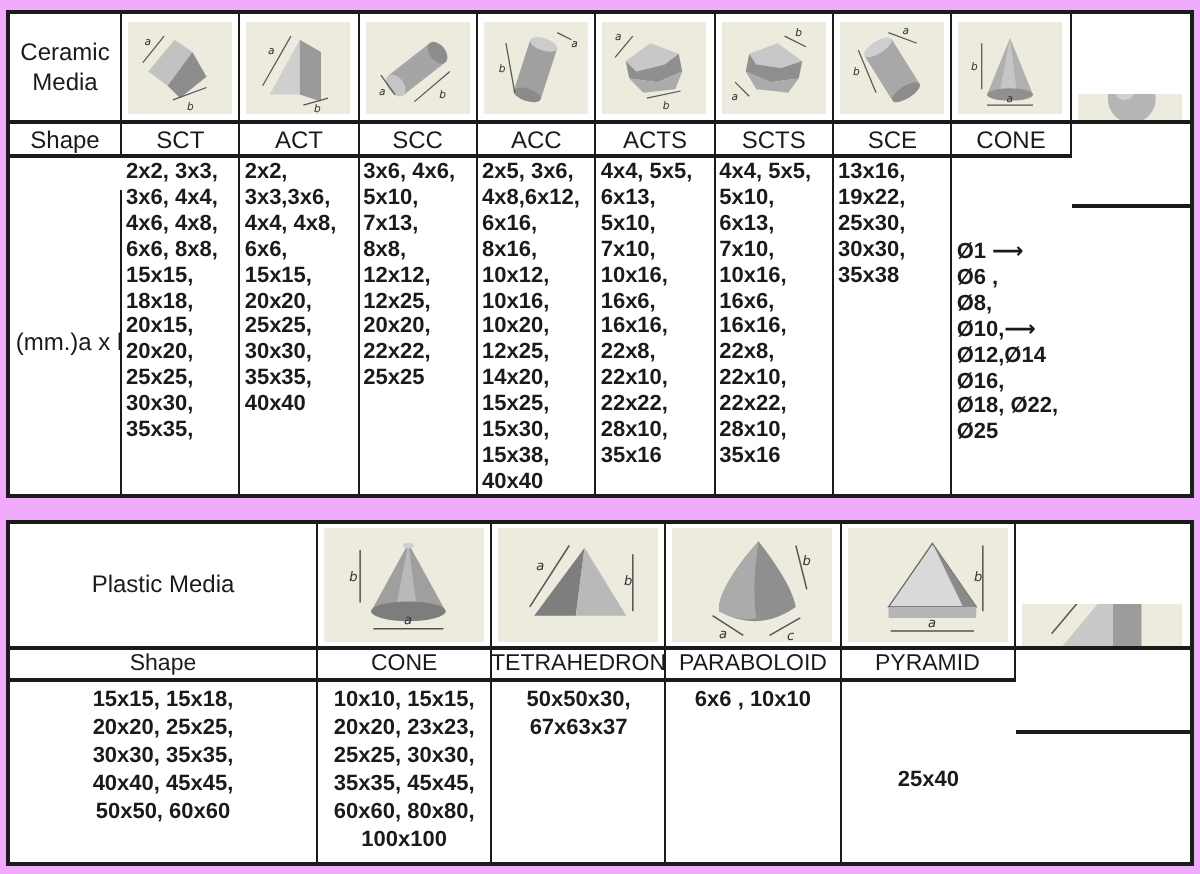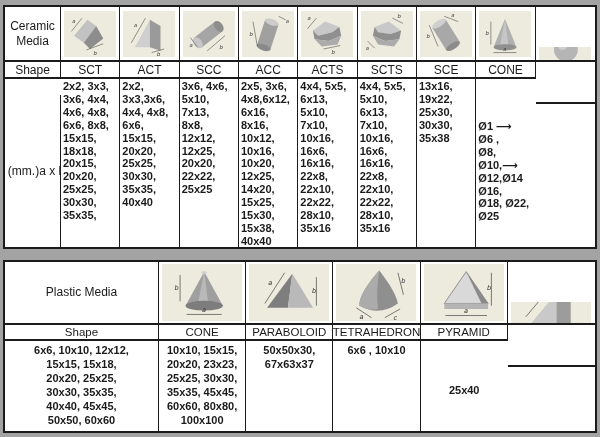--- a/index.html
+++ b/index.html
@@ -1,18 +1,18 @@
 <!DOCTYPE html>
 <html><head>
 <meta charset="utf-8">
 <style>
   * { margin:0; padding:0; box-sizing:border-box; }
   html,body { background:#fff; }
   .page {
-    position:relative; width:600px; height:437px; background:#a3a3a3;
+    position:relative; width:600px; height:437px; background:#f0abfc;
     font-family:"Liberation Sans","DejaVu Sans",sans-serif; color:#1a1a1a;
     overflow:hidden;
   }
   .tbl { position:absolute; display:grid; border:2px solid #1b1b1b; background:#fff; }
   .tbl-ceramic {
     left:3px; top:5px; width:594px; height:244px;
     grid-template-columns:56px repeat(9,1fr);
     grid-template-rows:55px 17px 1fr;
   }
   .tbl-plastic {
@@ -329,27 +329,26 @@
     <line class="dim" x1="5" y1="30" x2="26" y2="5"></line>
             <text class="dl" x="10" y="14">a</text>
     <line class="dim" x1="35" y1="46" x2="50" y2="41"></line>
             <text class="dl" x="42" y="51">b</text>
           </svg>
         </span>
       </div>
 
     <div class="cell hdr">Shape</div>
     <div class="cell hdr">CONE</div>
+    <div class="cell hdr">TETRAHEDRON</div>
     <div class="cell hdr">PARABOLOID</div>
-    <div class="cell hdr">TETRAHEDRON</div>
     <div class="cell hdr">PYRAMID</div>
     <div class="cell hdr lastcol">ACT</div>
 
     <div class="cell lastrow sizes">
-        <div>6x6, 10x10, 12x12,</div>
         <div>15x15, 15x18,</div>
         <div>20x20, 25x25,</div>
         <div>30x30, 35x35,</div>
         <div>40x40, 45x45,</div>
         <div>50x50, 60x60</div>
       </div>
     <div class="cell lastrow sizes">
         <div>10x10, 15x15,</div>
         <div>20x20, 23x23,</div>
         <div>25x25, 30x30,</div>

